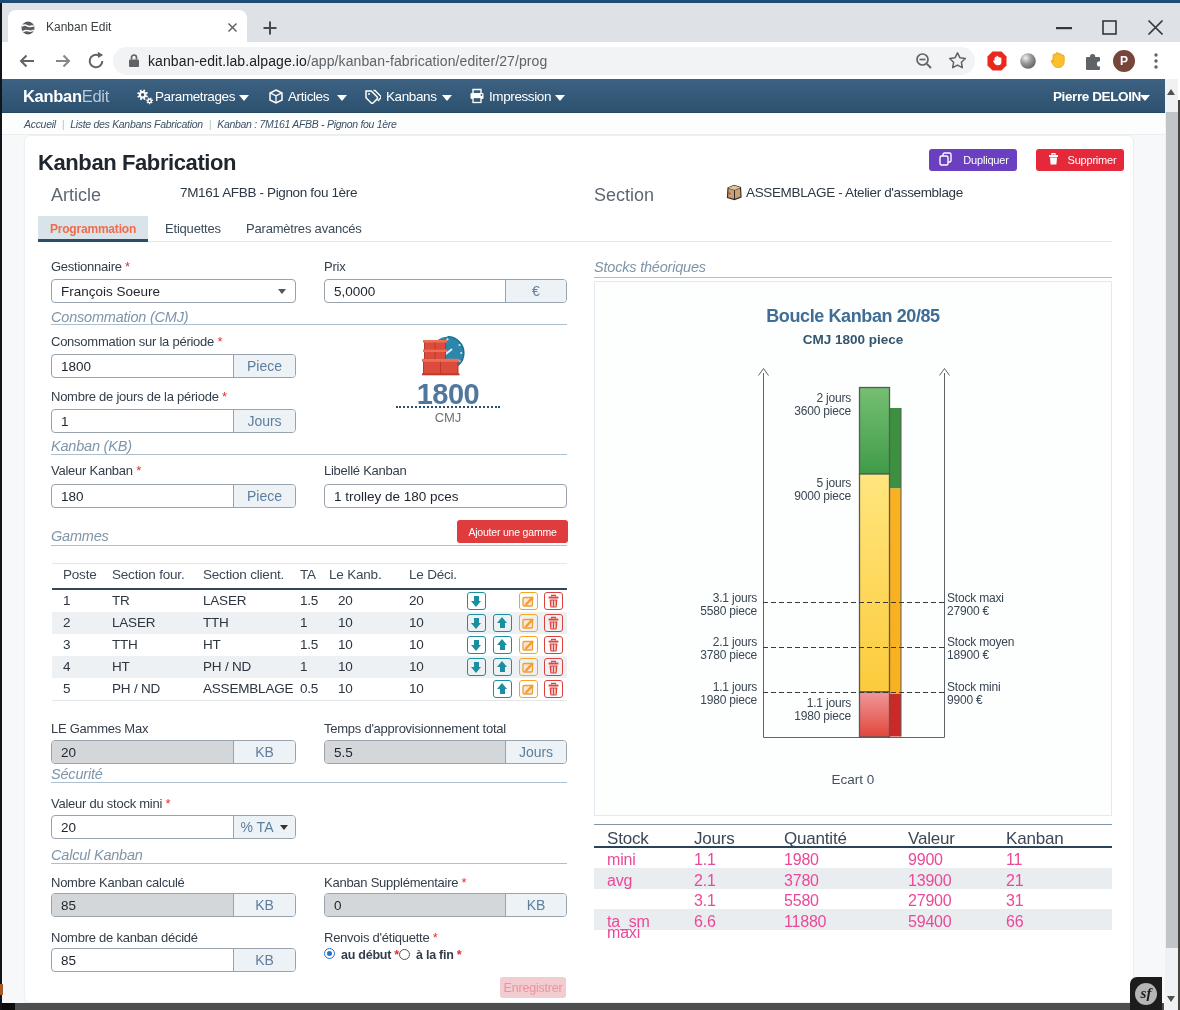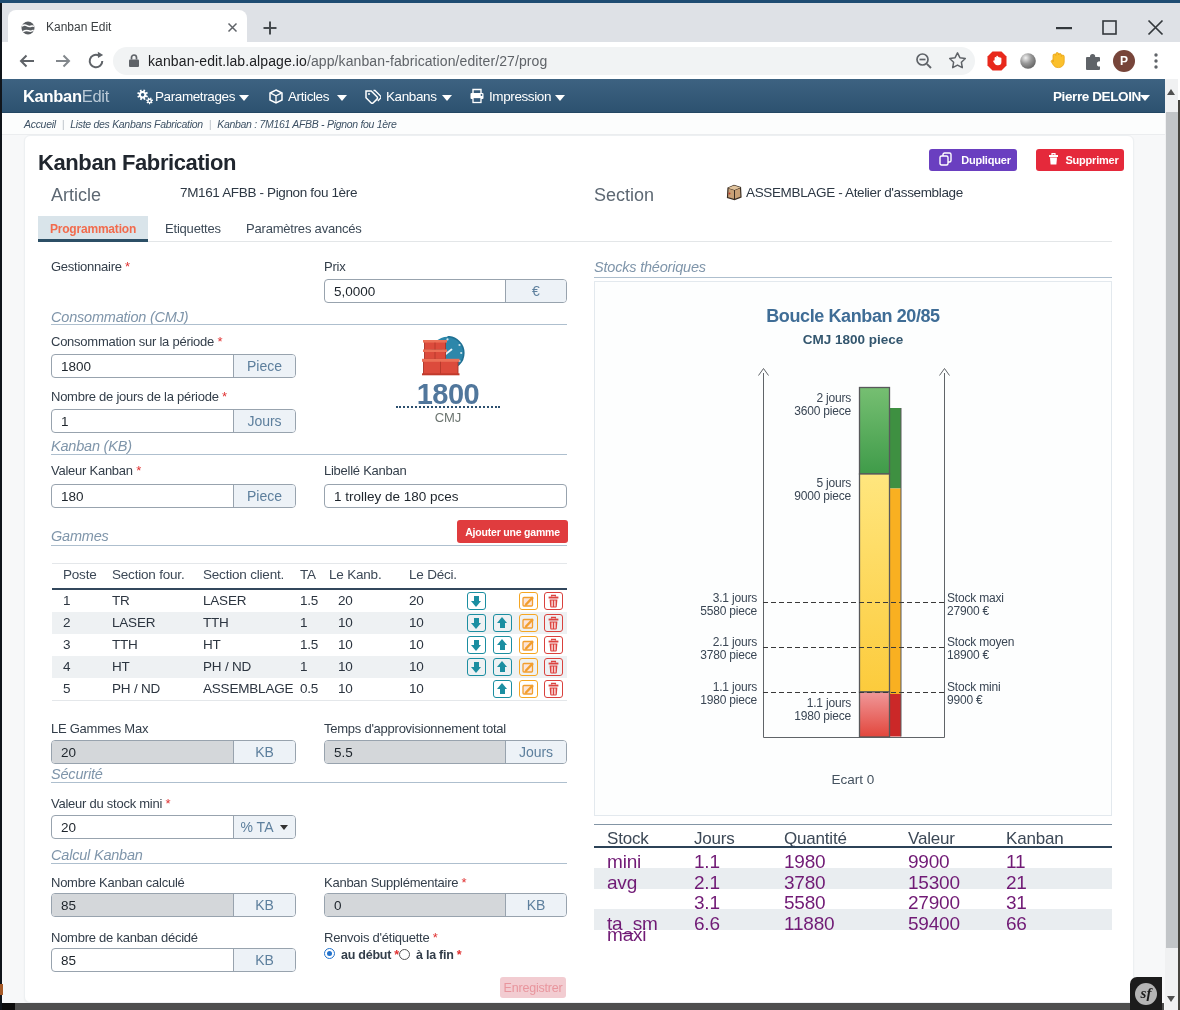--- a/index.html
+++ b/index.html
@@ -20,21 +20,21 @@
 #logo{left:23px;top:87px;font-size:16.5px;letter-spacing:-.3px;color:#fff;font-weight:bold}
 #logo span{font-weight:normal;color:#b9c9d6}
 .caret{width:0;height:0;border-left:5px solid transparent;border-right:5px solid transparent;border-top:6px solid #fff}
 
 #crumb{left:0;top:113px;width:1165px;height:22px;background:#fcfdfd;border-bottom:1px solid #ebedef;font-style:italic;font-size:10.5px;letter-spacing:-.3px;color:#3e5265;padding:5px 0 0 24px}
 #crumb b{font-weight:normal;color:#b9bfc6;padding:0 6px}
 
 #pagebg{left:0;top:135px;width:1165px;height:875px;background:#f7f8f9}
 #card{left:24px;top:135px;width:1110px;height:868px;background:#fff;border:1px solid #edf0f2;border-radius:6px;box-shadow:0 1px 2px rgba(0,0,0,.04)}
 #h1{left:38px;top:150px;font-size:22px;font-weight:bold;color:#20262e;letter-spacing:-.4px}
-.btn{display:flex;align-items:center;justify-content:center;color:#fff;font-weight:bold;font-size:11px;letter-spacing:-.2px;border-radius:3px;white-space:nowrap}
+.btn{display:flex;align-items:center;justify-content:center;color:#fff;font-weight:normal;font-size:11px;letter-spacing:-.2px;border-radius:3px;white-space:nowrap}
 #btndup{left:929px;top:149px;width:88px;height:22px;background:#6a3fc0;padding-left:26px}
 #btnsup{left:1036px;top:149px;width:88px;height:22px;background:#e5293b;padding-left:24px}
 .metalbl{font-size:18px;color:#5d6873}
 .metaval{font-size:13.5px;letter-spacing:-.35px;color:#2d3844}
 
 #tabact{left:38px;top:216px;width:110px;height:26px;background:#d9e4ea;border-bottom:3px solid #2c4f66;color:#f26b4d;font-weight:bold;font-size:12px;letter-spacing:-.2px;text-align:center;padding-top:6px}
 .tabn{top:221px;font-size:13px;letter-spacing:-.2px;color:#3d4a57}
 #tabline{left:38px;top:241px;width:1074px;height:1px;background:#e3e6e8}
 
 .lbl{font-size:13px;letter-spacing:-.25px;color:#333e4a;white-space:nowrap}
@@ -54,21 +54,21 @@
 .bdn{border:1.5px solid #1b8ea1}.bup{border:1.5px solid #1b8ea1}
 .bdn::before{content:"";position:absolute;left:5.5px;top:2.5px;width:5px;height:6px;background:#1b8ea1}
 .bdn::after{content:"";position:absolute;left:2.5px;top:7.5px;border-left:5.5px solid transparent;border-right:5.5px solid transparent;border-top:6.5px solid #1b8ea1}
 .bup::before{content:"";position:absolute;left:5.5px;top:6.5px;width:5px;height:6px;background:#1b8ea1}
 .bup::after{content:"";position:absolute;left:2.5px;top:1.5px;border-left:5.5px solid transparent;border-right:5.5px solid transparent;border-bottom:6.5px solid #1b8ea1}
 .bed{border:1.5px solid #f5a623}
 .btr{border:1.5px solid #d9413d}
 
 #panel{left:594px;top:281px;width:518px;height:535px;background:#fdfefe;border:1px solid #e3e9ee}
 
-.st{font-size:19px;letter-spacing:-.2px;color:#701a75;white-space:nowrap}
+.st{font-size:16px;letter-spacing:-.2px;color:#ec4899;white-space:nowrap}
 .sth{font-size:17px;letter-spacing:-.2px;color:#3c4856;white-space:nowrap}
 
 #sbtrack{left:1165px;top:79px;width:13px;height:931px;background:#f0f1f2}
 #sbthumb{left:1166px;top:112px;width:12px;height:836px;background:#c2c5c8}
 #rightedge{left:1178px;top:100px;width:2px;height:910px;background:#46443e}
 #botstrip{left:0;top:1003px;width:1164px;height:7px;background:#4e4e4e}
 #botblack{left:0;top:1003px;width:15px;height:7px;background:#0c0c0c}
 #leftedge{left:0;top:3px;width:2px;height:1007px;background:#10151b}
 #sfbtn{left:1130px;top:977px;width:32px;height:33px;background:#1c1c1c;border-radius:7px 0 0 0}
 </style></head>
@@ -94,20 +94,26 @@
 <div class="abs metalbl" style="left:51px;top:185px">Article</div>
 <div class="abs metaval" style="left:180px;top:185px">7M161 AFBB - Pignon fou 1ère</div>
 <div class="abs metalbl" style="left:594px;top:185px">Section</div>
 <div class="abs metaval" style="left:746px;top:185px">ASSEMBLAGE - Atelier d'assemblage</div>
 <div class="abs" id="tabline"></div>
 <div class="abs" id="tabact">Programmation</div>
 <div class="abs tabn" style="left:165px">Etiquettes</div>
 <div class="abs tabn" style="left:246px">Paramètres avancés</div>
 
 <div class="abs lbl" style="left:51px;top:259px">Gestionnaire <span class="req">*</span></div>
+<div class="abs grp" style="left:51px;top:279px;width:245px">
+      <div class="in">François Soeure</div>
+      <div style="width:26px;display:flex;align-items:center;justify-content:center">
+        <div class="dcaret" style="border-top-color:#555"></div>
+      </div>
+    </div>
 <div class="abs lbl" style="left:324px;top:259px">Prix</div>
 <div class="abs grp" style="left:324px;top:279px;width:243px">
       <div class="in">5,0000</div>
       <div class="ad" style="width:61px">€</div>
     </div>
 
 <div class="abs shead" style="left:51px;top:309px">Consommation (CMJ)</div>
 <div class="abs sline" style="left:51px;top:324px;width:516px"></div>
 <div class="abs lbl" style="left:51px;top:334px">Consommation sur la période <span class="req">*</span></div>
 <div class="abs grp" style="left:51px;top:354px;width:245px">
@@ -438,21 +444,21 @@
 <div class="abs" style="left:594px;top:868px;width:518px;height:21px;background:#e9edf0"></div>
 <div class="abs" style="left:594px;top:909px;width:518px;height:21px;background:#e9edf0"></div>
 <div class="abs st" style="left:607px;top:851px">mini</div>
     <div class="abs st" style="left:694px;top:851px">1.1</div>
     <div class="abs st" style="left:784px;top:851px">1980</div>
     <div class="abs st" style="left:908px;top:851px">9900</div>
     <div class="abs st" style="left:1006px;top:851px">11</div>
 <div class="abs st" style="left:607px;top:872px">avg</div>
     <div class="abs st" style="left:694px;top:872px">2.1</div>
     <div class="abs st" style="left:784px;top:872px">3780</div>
-    <div class="abs st" style="left:908px;top:872px">15300</div>
+    <div class="abs st" style="left:908px;top:872px">13900</div>
     <div class="abs st" style="left:1006px;top:872px">21</div>
 <div class="abs st" style="left:607px;top:924px">maxi</div>
     <div class="abs st" style="left:694px;top:892px">3.1</div>
     <div class="abs st" style="left:784px;top:892px">5580</div>
     <div class="abs st" style="left:908px;top:892px">27900</div>
     <div class="abs st" style="left:1006px;top:892px">31</div>
 <div class="abs st" style="left:607px;top:913px">ta_sm</div>
     <div class="abs st" style="left:694px;top:913px">6.6</div>
     <div class="abs st" style="left:784px;top:913px">11880</div>
     <div class="abs st" style="left:908px;top:913px">59400</div>

